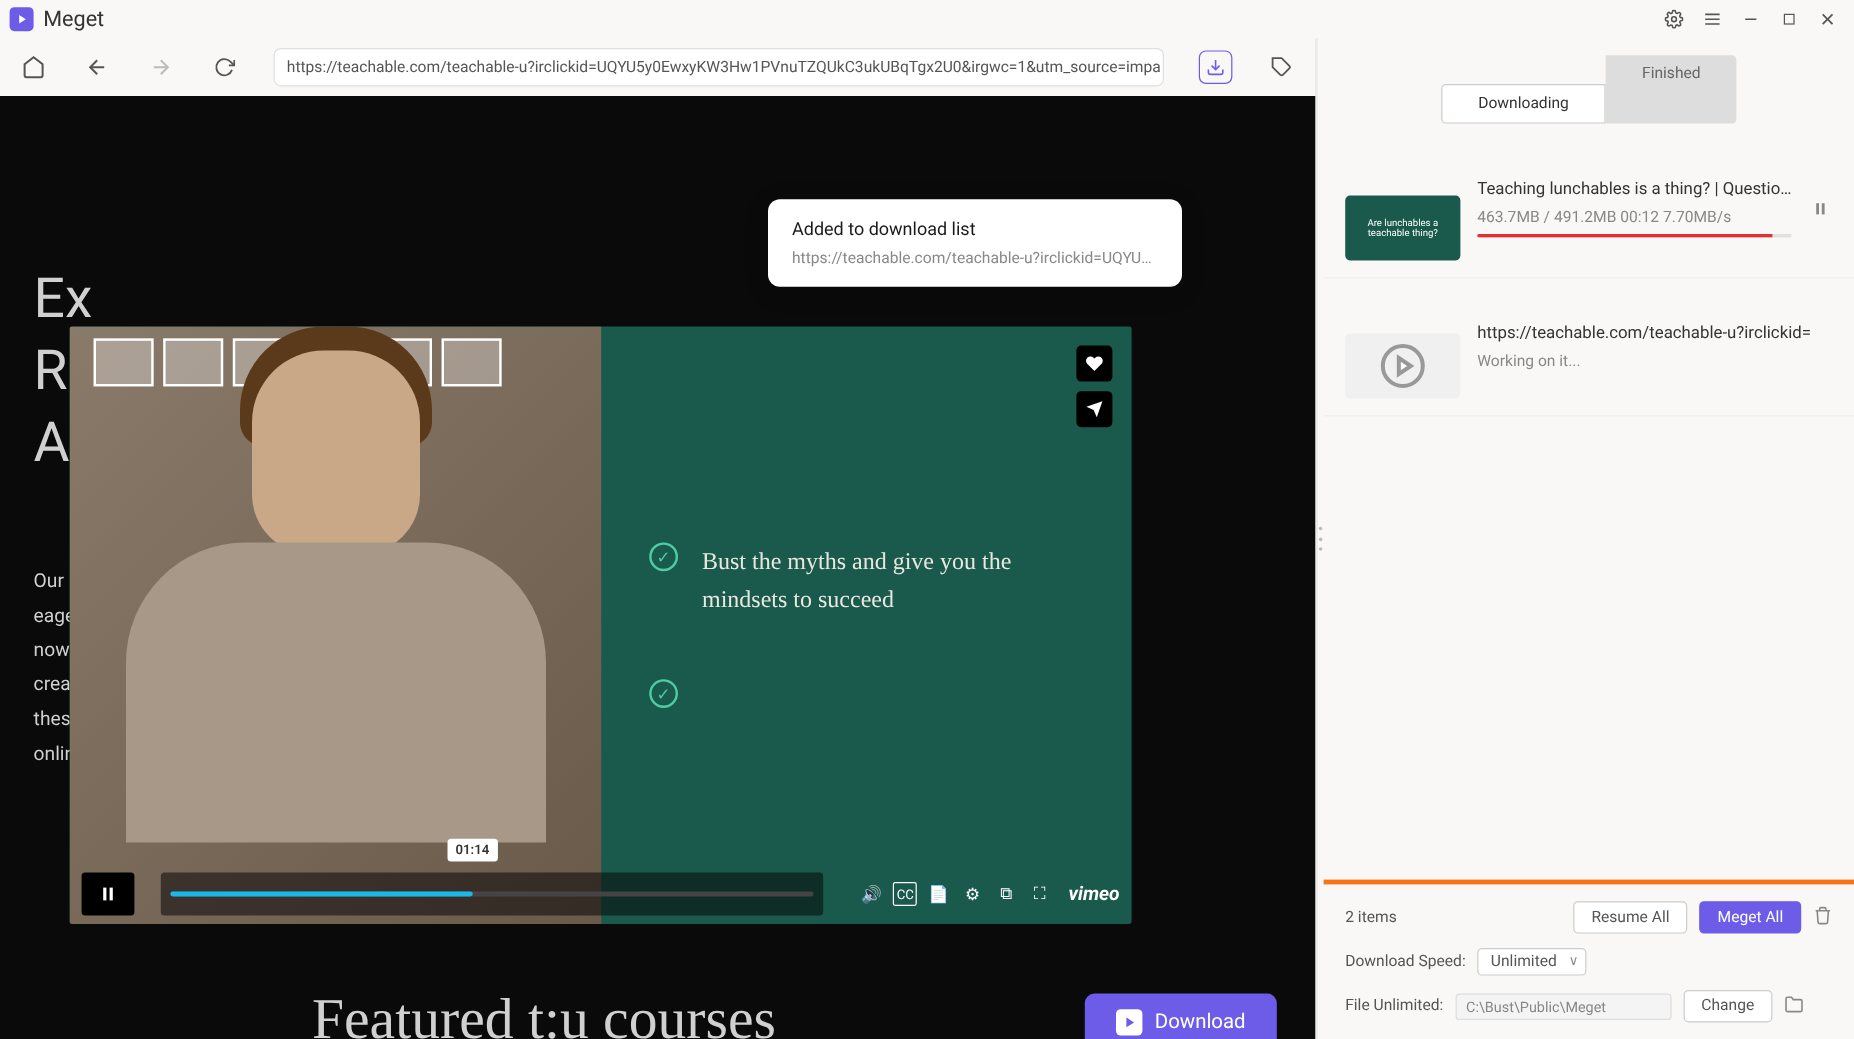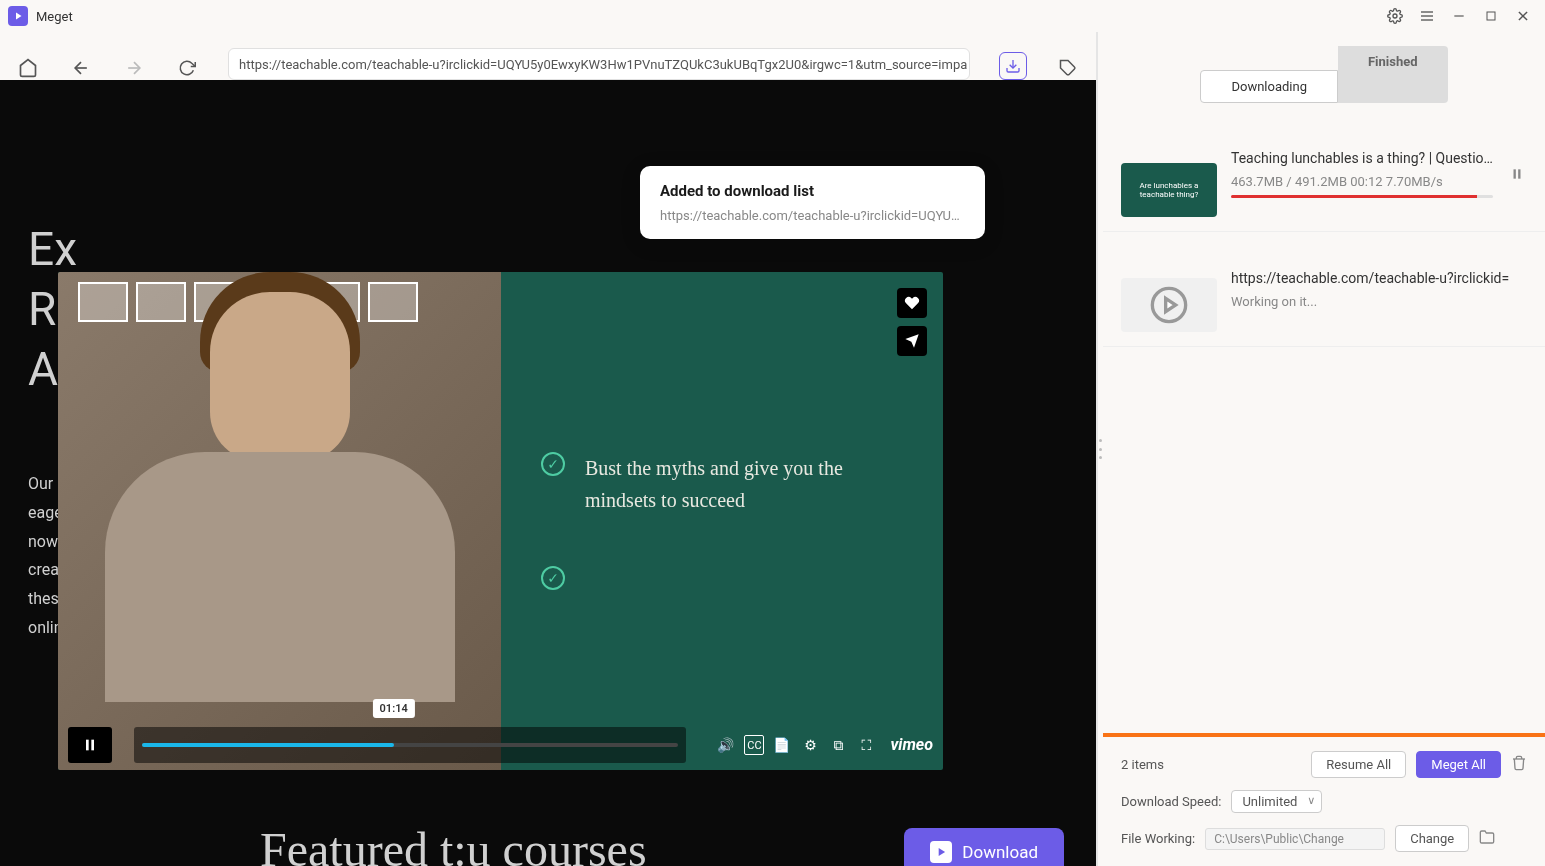--- a/index.html
+++ b/index.html
@@ -1,25 +1,25 @@
 <!DOCTYPE html>
 <html><head>
 <meta charset="utf-8">
 <style>
 *{margin:0;padding:0;box-sizing:border-box;font-family:-apple-system,BlinkMacSystemFont,'Segoe UI',Roboto,sans-serif;}
 body{width:1545px;height:866px;overflow:hidden;background:#faf8f6;display:flex;flex-direction:column;}
 .titlebar{height:32px;display:flex;align-items:center;padding:0 8px;background:#faf8f6;}
 .app-logo{width:20px;height:20px;background:#6c5ce7;border-radius:4px;margin-right:8px;display:flex;align-items:center;justify-content:center;}
 .app-logo svg{width:12px;height:12px;fill:white;}
-.app-title{font-size:13px;color:#333;}
+.app-title{font-size:18px;color:#333;}
 .win-controls{margin-left:auto;display:flex;gap:4px;align-items:center;}
 .win-btn{width:28px;height:28px;display:flex;align-items:center;justify-content:center;cursor:pointer;color:#555;}
 .main-area{flex:1;display:flex;min-height:0;}
 .browser-col{flex:1;display:flex;flex-direction:column;min-width:0;border-right:1px solid #e5e5e5;}
-.toolbar{height:48px;display:flex;align-items:flex-end;padding:0 16px;gap:29px;background:#faf8f6;}
+.toolbar{height:48px;display:flex;align-items:center;padding:0 16px;gap:29px;background:#faf8f6;}
 .nav-btn{width:24px;height:24px;display:flex;align-items:center;justify-content:center;cursor:pointer;color:#555;}
 .nav-btn.disabled{color:#bbb;}
 .url-bar{flex:1;height:32px;background:white;border:1px solid #e0e0e0;border-radius:6px;padding:0 10px;font-size:13px;color:#555;display:flex;align-items:center;overflow:hidden;white-space:nowrap;}
 .dl-icon-btn{width:28px;height:28px;border:1.5px solid #6c5ce7;border-radius:6px;display:flex;align-items:center;justify-content:center;color:#6c5ce7;cursor:pointer;}
 .fav-btn{width:24px;height:24px;display:flex;align-items:center;justify-content:center;color:#555;cursor:pointer;}
 .webpage{flex:1;background:#000;position:relative;overflow:hidden;}
 .page-bg{position:absolute;inset:0;background:#0a0a0a;}
 .hero-text{position:absolute;left:28px;top:140px;font-family:Georgia,serif;color:#d0d0d0;font-size:46px;line-height:1.3;}
 .hero-para{position:absolute;left:28px;top:390px;color:#d0d0d0;font-size:16px;line-height:1.8;width:300px;}
 .featured{position:absolute;left:260px;top:742px;font-family:Georgia,serif;color:#d0d0d0;font-size:48px;}
@@ -40,30 +40,30 @@
 .player-controls{position:absolute;bottom:0;left:0;right:0;height:50px;display:flex;align-items:center;padding:0 10px;gap:22px;}
 .play-pause{width:44px;height:36px;background:#000;border-radius:3px;display:flex;align-items:center;justify-content:center;color:white;cursor:pointer;}
 .progress-wrap{flex:1;height:36px;background:rgba(0,0,0,0.5);border-radius:3px;display:flex;align-items:center;padding:0 8px;position:relative;}
 .progress-bar{width:100%;height:4px;background:#444;border-radius:2px;position:relative;}
 .progress-fill{height:100%;width:47%;background:#1ab7ea;border-radius:2px;}
 .progress-tip{position:absolute;left:47%;top:-28px;transform:translateX(-50%);background:#fff;color:#333;padding:3px 7px;border-radius:3px;font-size:11px;font-weight:600;}
 .pc-icons{display:flex;gap:8px;margin-left:8px;}
 .pc-icon{width:20px;height:20px;color:white;display:flex;align-items:center;justify-content:center;cursor:pointer;font-size:14px;}
 .vimeo-logo{color:white;font-weight:bold;font-size:16px;margin-left:6px;font-style:italic;}
 .toast{position:absolute;left:640px;top:86px;width:345px;background:#fff;border-radius:10px;padding:16px 20px;box-shadow:0 4px 20px rgba(0,0,0,0.15);}
-.toast-title{font-weight:700;color:#1a1a1a;font-size:15px;}
+.toast-title{font-weight:400;color:#1a1a1a;font-size:15px;}
 .toast-url{color:#888;font-size:13px;margin-top:8px;overflow:hidden;text-overflow:ellipsis;white-space:nowrap;}
 .download-btn{position:absolute;right:32px;top:748px;background:#6c5ce7;color:white;padding:13px 26px;border-radius:8px;display:flex;align-items:center;gap:10px;font-size:17px;cursor:pointer;}
 .download-btn .dlogo{width:22px;height:22px;background:white;border-radius:4px;display:flex;align-items:center;justify-content:center;color:#6c5ce7;}
 .side-panel{width:442px;display:flex;flex-direction:column;background:#faf8f6;}
 .tab-row{display:flex;justify-content:center;padding:14px 0;gap:0;}
 .tab{padding:8px 30px;background:#ddd;color:#666;font-size:13px;cursor:pointer;border-radius:4px;}
 .tab.active{background:#fff;color:#333;border:1px solid #ccc;margin-top:24px;}
 .tab:first-child{border-radius:4px 0 0 4px;}
-.tab:last-child{border-radius:0 4px 4px 0;font-weight:bold;}
+.tab:last-child{border-radius:0 4px 4px 0;}
 .dl-list{flex:1;overflow-y:auto;}
 .dl-item{display:flex;gap:14px;padding:14px 18px;border-bottom:1px solid #eee;align-items:center;}
 .dl-thumb{width:96px;height:54px;background:#1a5a4c;border-radius:4px;flex-shrink:0;display:flex;align-items:center;justify-content:center;color:white;font-size:8px;text-align:center;padding:4px;margin-top:32px;}
 .dl-thumb.placeholder{background:#f0f0f0;}
 .dl-thumb.placeholder svg{stroke:#999;}
 .dl-info{flex:1;min-width:0;}
 .dl-title{font-size:14px;color:#333;white-space:nowrap;overflow:hidden;text-overflow:ellipsis;}
 .dl-stats{font-size:13px;color:#888;margin-top:8px;}
 .dl-progress{height:3px;background:#e0e0e0;margin-top:6px;border-radius:2px;overflow:hidden;}
 .dl-progress-fill{height:100%;background:#e03030;width:94%;}
@@ -312,22 +312,22 @@
         <div class="trash-icon"><svg width="16" height="16" viewBox="0 0 24 24" fill="none" stroke="currentColor" stroke-width="2">
               <polyline points="3 6 5 6 21 6"></polyline>
               <path d="M19 6l-1 14a2 2 0 0 1-2 2H8a2 2 0 0 1-2-2L5 6m3 0V4a2 2 0 0 1 2-2h4a2 2 0 0 1 2 2v2"></path>
             </svg></div>
       </div>
       <div class="footer-row">
         <span>Download Speed:</span>
         <div class="sel">Unlimited</div>
       </div>
       <div class="footer-row">
-        <span>File Working:</span>
-        <div class="readonly-input">C:\Users\Public\Change</div>
+        <span>File Unlimited:</span>
+        <div class="readonly-input">C:\Bust\Public\Meget</div>
         <div class="pill-btn">Change</div>
         <div class="trash-icon"><svg width="16" height="16" viewBox="0 0 24 24" fill="none" stroke="currentColor" stroke-width="2">
               <path d="M22 19a2 2 0 0 1-2 2H4a2 2 0 0 1-2-2V5a2 2 0 0 1 2-2h5l2 3h9a2 2 0 0 1 2 2z"></path>
             </svg></div>
       </div>
     </div>
   </div>
 </div>
 
 </body></html>

